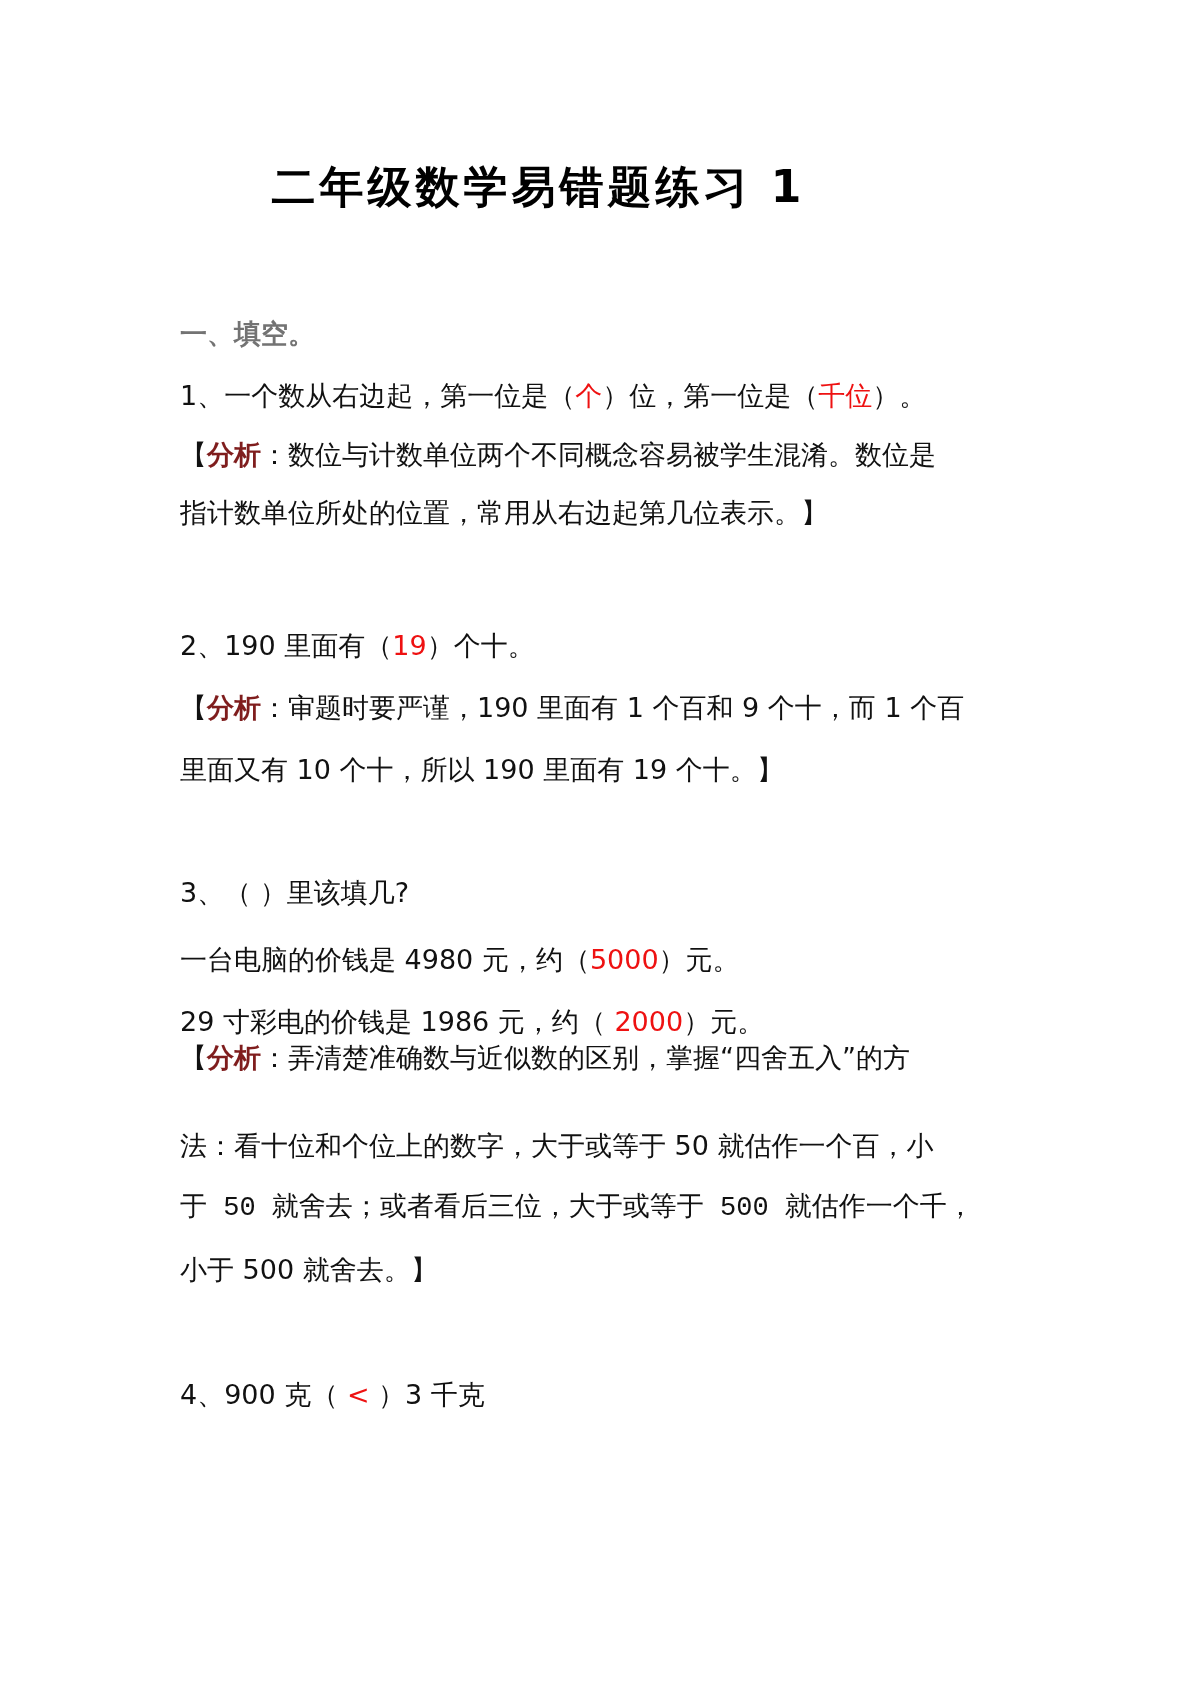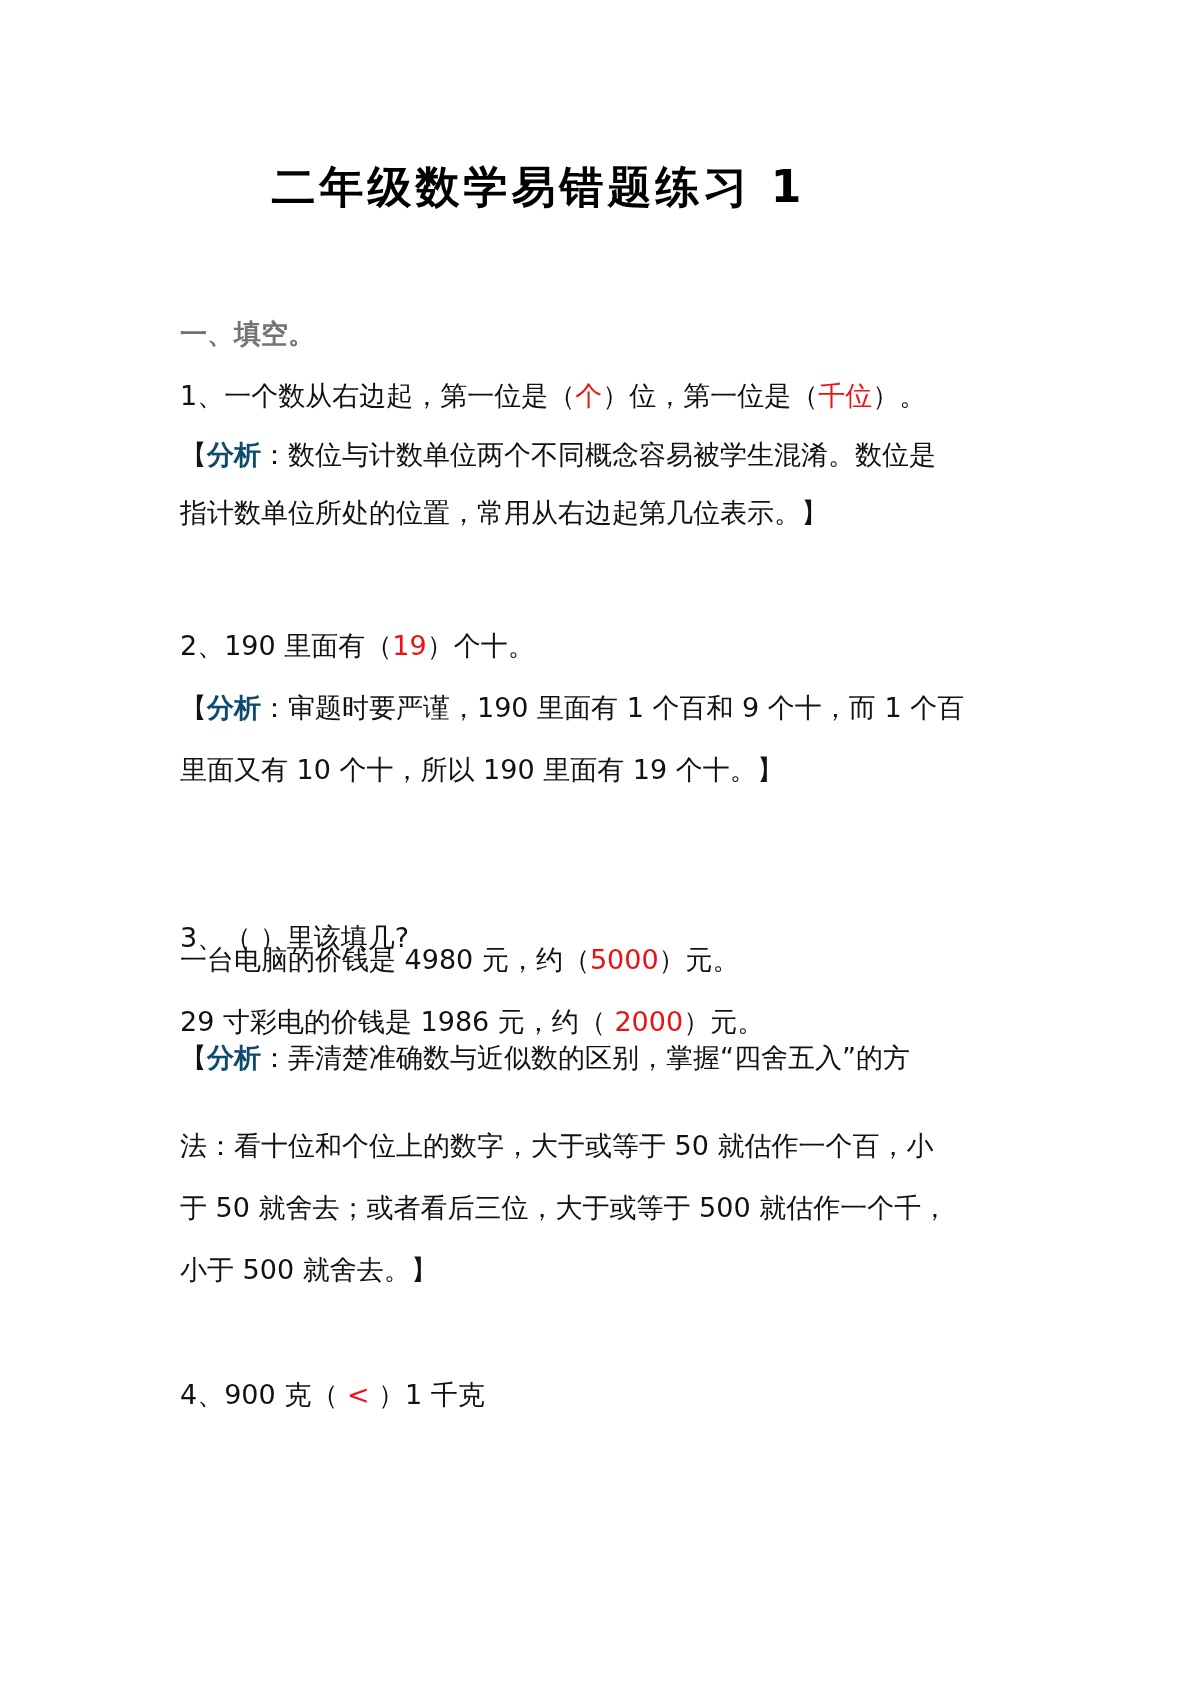--- a/index.html
+++ b/index.html
@@ -36,21 +36,21 @@
     }
     .line {
       position: absolute;
       left: 180px;
       font-size: 27px;
       line-height: 36px;
       white-space: nowrap;
       color: #111111;
     }
     .ans { color: #ee1111; }
-    .label { color: #0c4a6e; font-weight: bold; }
+    .label { color: #7f1d1d; font-weight: bold; }
   </style>
 </head>
 <body>
 
 <div>
 
   <div class="title">二年级数学易错题练习 1</div>
 
   <div class="section-heading">一、填空。</div>
 
@@ -63,31 +63,31 @@
   <div class="line" style="top:495px;">指计数单位所处的位置，常用从右边起第几位表示。】</div>
 
   <div class="line" style="top:628px;">
     <span>2、190 里面有（</span><span class="ans">19</span><span>）个十。</span>
   </div>
   <div class="line" style="top:690px;">
     <span>【</span><span class="label">分析</span><span>：审题时要严谨，190 里面有 1 个百和 9 个十，而 1 个百</span>
   </div>
   <div class="line" style="top:752px;">里面又有 10 个十，所以 190 里面有 19 个十。】</div>
 
-  <div class="line" style="top:920px;">3、（   ）里该填几?</div>
+  <div class="line" style="top:875px;">3、（   ）里该填几?</div>
   <div class="line" style="top:942px;">
     <span>一台电脑的价钱是 4980 元，约（</span><span class="ans">5000</span><span>）元。</span>
   </div>
   <div class="line" style="top:1004px;">
     <span>29 寸彩电的价钱是 1986 元，约（ </span><span class="ans">2000</span><span>）元。</span>
   </div>
   <div class="line" style="top:1040px;">
     <span>【</span><span class="label">分析</span><span>：弄清楚准确数与近似数的区别，掌握“四舍五入”的方</span>
   </div>
   <div class="line" style="top:1128px;">法：看十位和个位上的数字，大于或等于 50 就估作一个百，小</div>
-  <div class="line" style="top:1190px;">于 50 就舍去；或者看后三位，大于或等于 500 就估作一个千，</div>
+  <div class="line" style="top:1190px;font-family:Liberation Mono, monospace;">于 50 就舍去；或者看后三位，大于或等于 500 就估作一个千，</div>
   <div class="line" style="top:1252px;">小于 500 就舍去。】</div>
 
   <div class="line" style="top:1377px;">
-    <span>4、900 克（ </span><span class="ans">&lt;</span><span> ）1 千克</span>
+    <span>4、900 克（ </span><span class="ans">&lt;</span><span> ）3 千克</span>
   </div>
 
 </div>
 
 </body></html>

